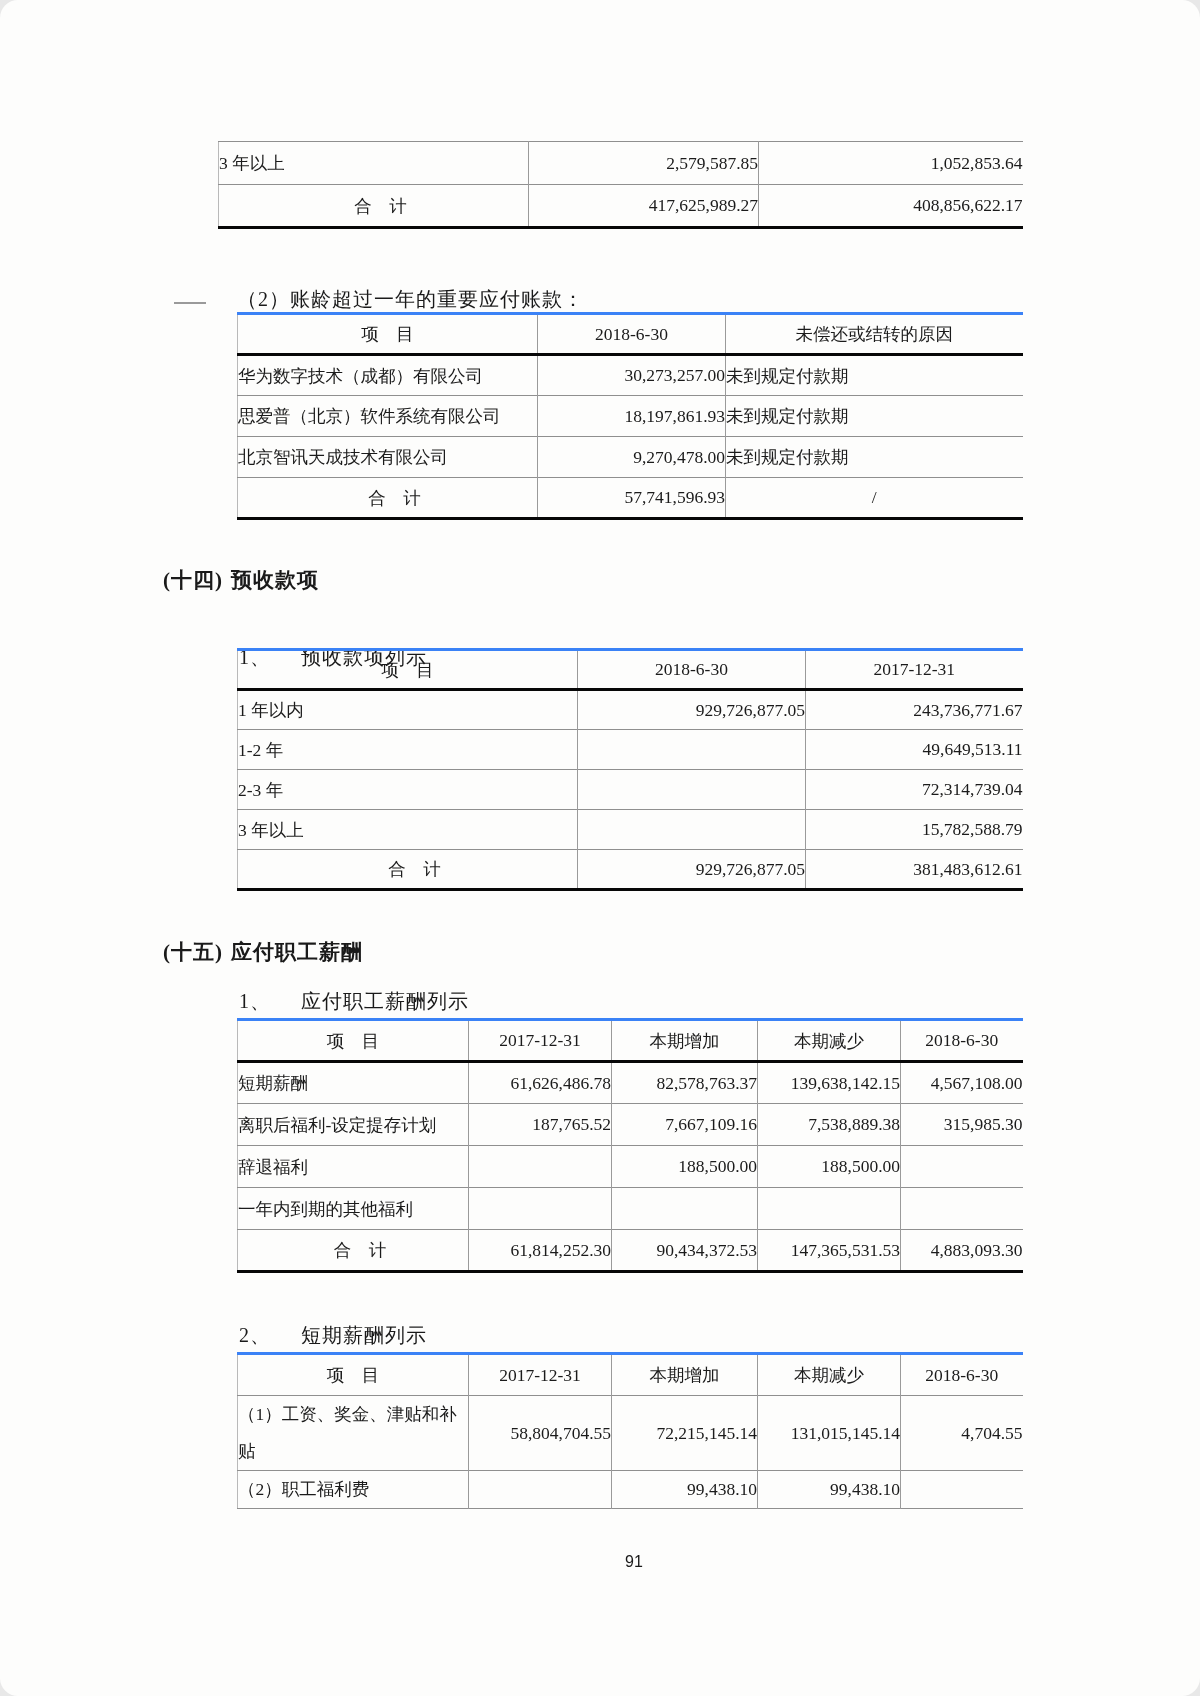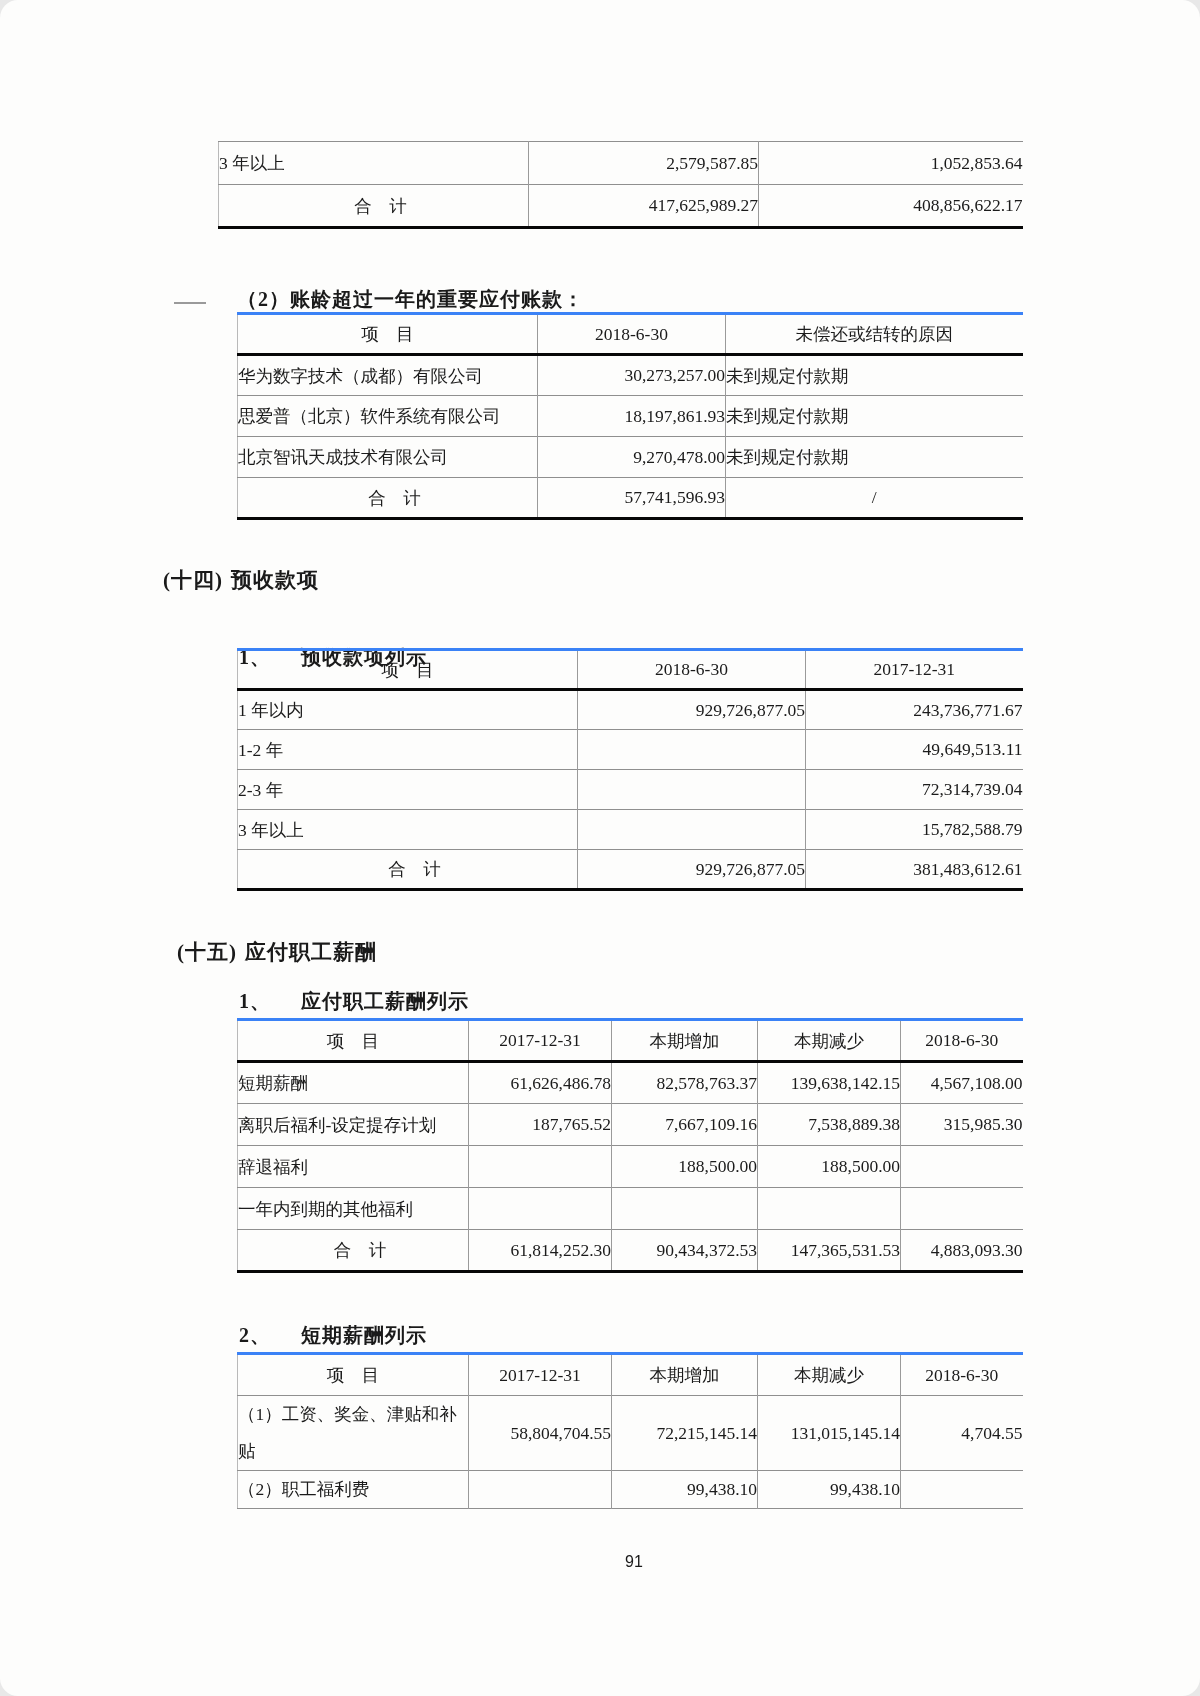--- a/index.html
+++ b/index.html
@@ -5,21 +5,21 @@
   html,body{margin:0;padding:0;background:#e8e8e8;}
   .sheet{
     position:relative;width:1200px;height:1696px;margin:0 auto;
     background:#fdfdfc;color:#1a1a1a;
     font-family:"Liberation Serif","DejaVu Serif",serif;
     overflow:hidden;
     border-radius:18px;
   }
   .abs{position:absolute;}
   
-  .h-sub{font-size:20px;font-weight:bold;letter-spacing:1px;}
+  .h-sub{font-size:20px;font-weight:normal;letter-spacing:1px;}
   .h-section{font-size:21px;font-weight:bold;letter-spacing:1px;}
   .h-num{display:inline-block;margin-right:30px;}
   .h-num2{display:inline-block;margin-right:8px;}
   .margin-dash{position:absolute;width:32px;height:2px;background:#9a9a9a;}
   
   table.fin{border-collapse:collapse;table-layout:fixed;width:100%;
     font-size:17.5px;color:#1b1b1b;}
   table.fin td,table.fin th{overflow:hidden;padding:0;}
   table.fin th{font-weight:normal;text-align:center;vertical-align:middle;}
   table.fin td{vertical-align:middle;}
@@ -163,21 +163,21 @@
           </tr>
           <tr class="total-row">
             <td class="cell-item">合　计</td>
             <td class="cell-num">929,726,877.05</td>
             <td class="cell-num">381,483,612.61</td>
           </tr>
         </tbody>
     </table>
   </div>
 
-  <div class="abs h-section" style="left:177px;top:938px;text-align:right;">
+  <div class="abs h-section" style="left:163px;top:938px;text-align:right;">
     <span class="h-num2">(十五)</span><span>应付职工薪酬</span>
   </div>
   <div class="abs h-sub" style="left:239px;top:988px;">
     <span class="h-num">1、</span><span>应付职工薪酬列示</span>
   </div>
 
   <div class="abs" style="left:237px;top:1018px;width:785px;">
     <table class="fin tblD t-thick-top t-thick-bottom">
       <colgroup>
           <col style="width:231px">

